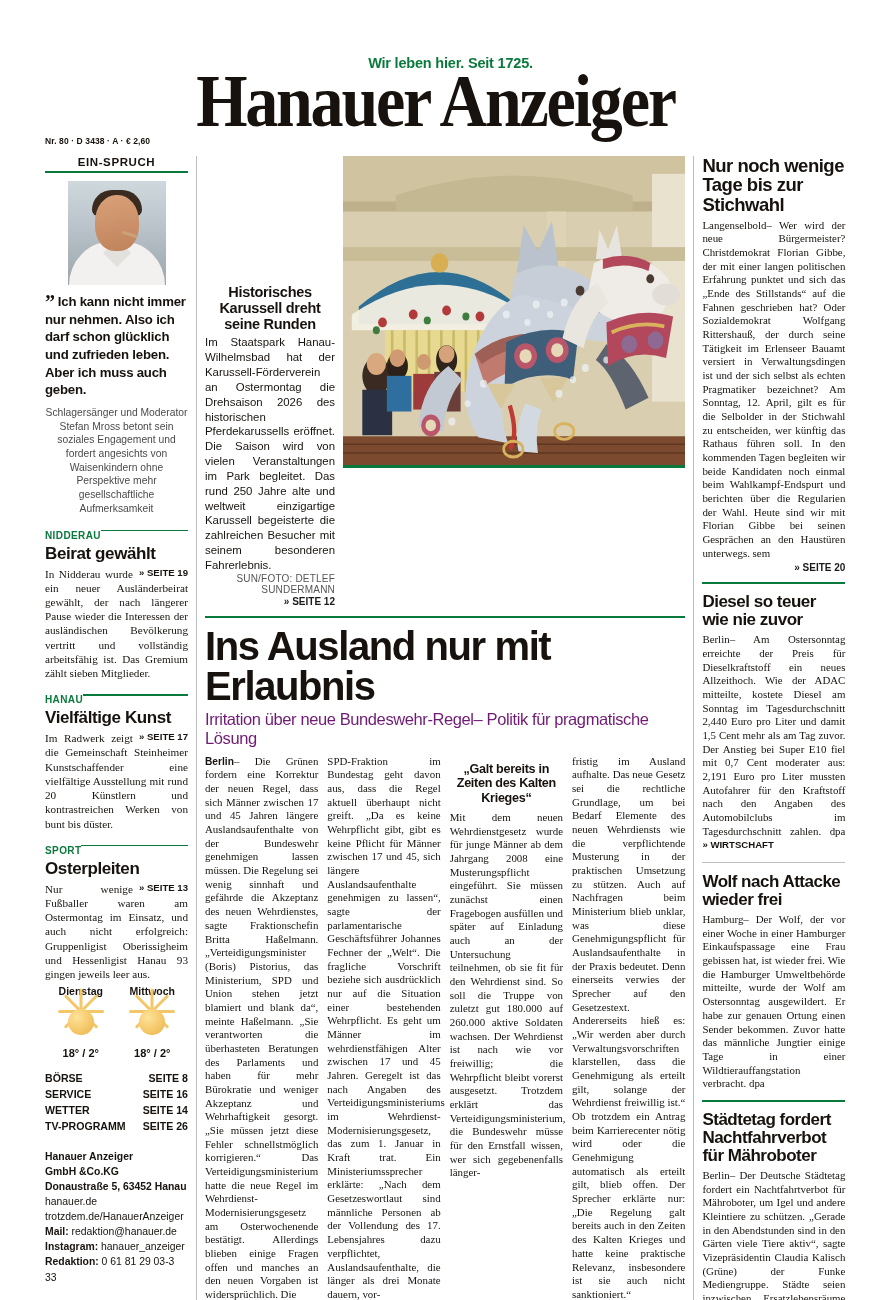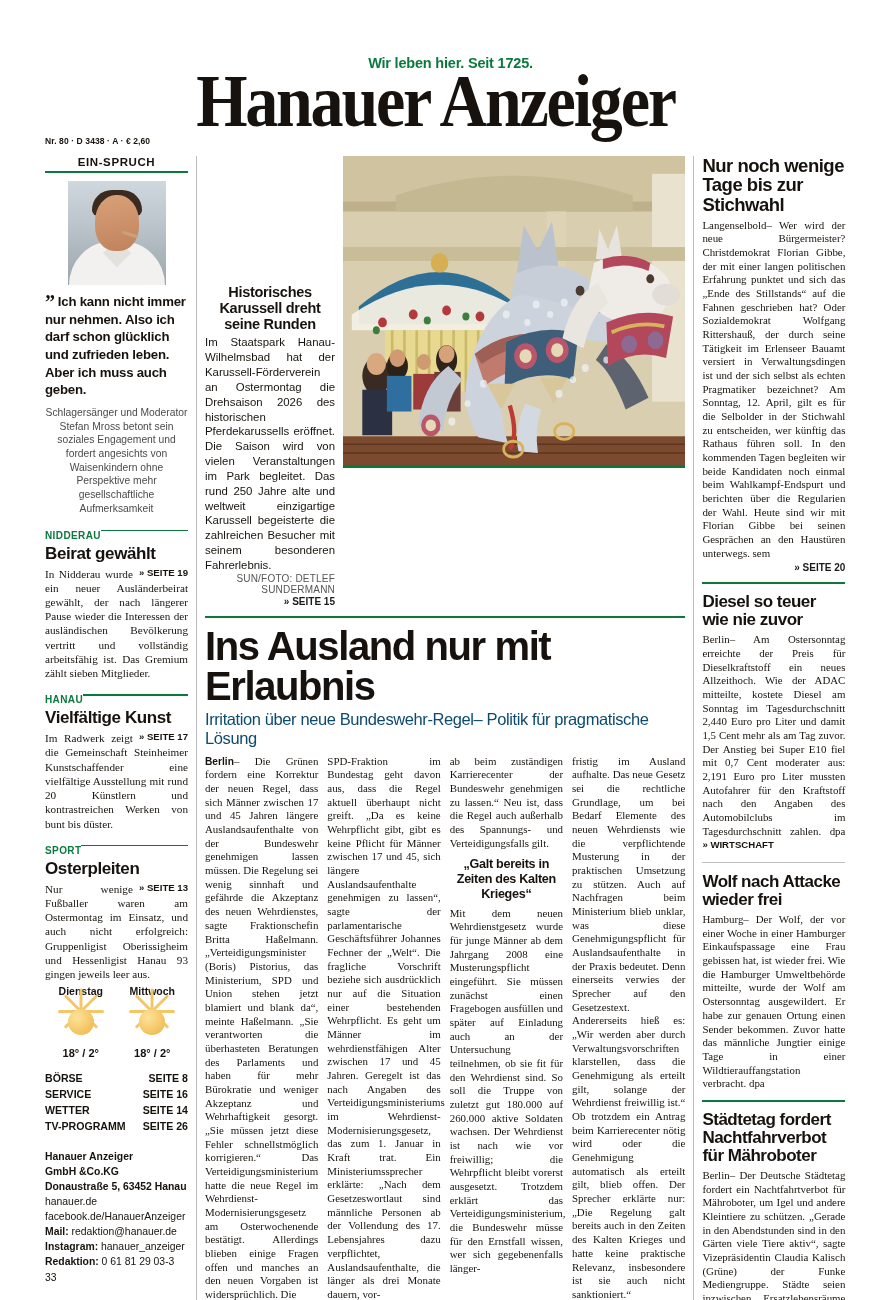--- a/index.html
+++ b/index.html
@@ -160,21 +160,21 @@
     background:#cbbfa8; border-bottom:3px solid #0a7a3c;
   }
 
   
   .bigrule { height:2px; background:#0a7a3c; margin:9px 0 8px 0; }
   .hl1 {
     font-size:40px; font-weight:bold; letter-spacing:-1.4px;
     line-height:1.0; color:#17120d; margin:0;
   }
   .hl1-sub {
-    font-size:16.5px; letter-spacing:-0.4px; color:#0c4a6e; margin:4px 0 7px 0;
+    font-size:16.5px; letter-spacing:-0.4px; color:#701a75; margin:4px 0 7px 0;
   }
   .bodytext {
     font-family:"Liberation Serif", serif;
     font-size:10.9px; line-height:1.255; text-align:justify;
     color:#17120d; hyphens:auto; margin:0;
   }
   .bodytext .place { font-family:"Liberation Sans", sans-serif; font-weight:bold; font-size:10.2px;}
   .subhead {
     font-family:"Liberation Sans", sans-serif; font-weight:bold;
     font-size:12.6px; line-height:1.17; text-align:center;
@@ -302,38 +302,38 @@
           <span>TV-PROGRAMM</span>
           <span>SEITE 26</span>
         </div>
       </div>
 
       <div class="imprint">
         <div class="ln b">Hanauer Anzeiger</div>
         <div class="ln b">GmbH &amp;Co.KG</div>
         <div class="ln b">Donaustraße 5, 63452 Hanau</div>
         <div class="ln">hanauer.de</div>
-        <div class="ln">facebook.de/HanauerAnzeiger</div>
+        <div class="ln">trotzdem.de/HanauerAnzeiger</div>
         <div class="ln"><span class="b">Mail:</span><span> redaktion@hanauer.de</span></div>
         <div class="ln"><span class="b">Instagram:</span><span> hanauer_anzeiger</span></div>
         <div class="ln"><span class="b">Redaktion:</span><span> 0 61 81 29 03-3 33</span></div>
 
       </div>
 
     </div>
 
     <div class="col-mid">
 
       <div class="lead">
         <div class="lead-cap">
           <div style="height:128px"></div>
           <h2>Historisches Karussell dreht seine Runden</h2>
           <p>Im Staatspark Hanau-Wilhelmsbad hat der Karussell-Förderverein an Ostermontag die Drehsaison 2026 des historischen Pferdekarussells eröffnet. Die Saison wird von vielen Veranstaltungen im Park begleitet. Das rund 250 Jahre alte und weltweit einzigartige Karussell begeisterte die zahlreichen Besucher mit seinem besonderen Fahrerlebnis.</p>
           <div class="credit">SUN/FOTO: DETLEF SUNDERMANN</div>
-          <div class="lead-ref">» SEITE 15</div>
+          <div class="lead-ref">» SEITE 12</div>
         </div>
         <div class="photo-carousel">
           <svg width="100%" height="100%" viewBox="0 0 390 312" preserveAspectRatio="none">
             <rect x="0" y="0" width="390" height="312" fill="#d9cfb0"></rect>
             <rect x="0" y="0" width="390" height="52" fill="#cfc49f"></rect>
             <rect x="0" y="46" width="390" height="10" fill="#bdb08a"></rect>
             <path d="M60 40 Q195 0 330 40 L330 56 L60 56 Z" fill="#c4b893"></path>
             <rect x="232" y="56" width="22" height="150" fill="#ded3b4"></rect>
             <rect x="352" y="18" width="38" height="230" fill="#e8e2cf"></rect>
             <rect x="0" y="92" width="390" height="14" fill="#c9bd97"></rect>
@@ -452,21 +452,20 @@
         <div class="flex-row">
           <div style="flex:1 1 0; min-width:0">
             <div class="bodytext"><span class="place">Berlin</span><span>– Die Grünen fordern eine Korrektur der neuen Regel, dass sich Männer zwischen 17 und 45 Jahren längere Auslandsaufenthalte von der Bundeswehr genehmigen lassen müssen. Die Regelung sei wenig sinnhaft und gefährde die Akzeptanz des neuen Wehrdienstes, sagte Fraktionschefin Britta Haßelmann.
 „Verteidigungsminister (Boris) Pistorius, das Ministerium, SPD und Union stehen jetzt blamiert und blank da“, meinte Haßelmann. „Sie verantworten die überhasteten Beratungen des Parlaments und haben für mehr Bürokratie und weniger Akzeptanz und Wehrhaftigkeit gesorgt. „Sie müssen jetzt diese Fehler schnellstmöglich korrigieren.“ Das Verteidigungsministerium hatte die neue Regel im Wehrdienst-Modernisierungsgesetz am Osterwochenende bestätigt. Allerdings blieben einige Fragen offen und manches an den neuen Vorgaben ist widersprüchlich. Die</span></div>
           </div>
           <div style="flex:1 1 0; min-width:0">
             <div class="bodytext">SPD-Fraktion im Bundestag geht davon aus, dass die Regel aktuell überhaupt nicht greift. „Da es keine Wehrpflicht gibt, gibt es keine Pflicht für Männer zwischen 17 und 45, sich längere Auslandsaufenthalte genehmigen zu lassen“, sagte der parlamentarische Geschäftsführer Johannes Fechner der „Welt“. Die fragliche Vorschrift beziehe sich ausdrücklich nur auf die Situation einer bestehenden Wehrpflicht.
 Es geht um Männer im wehrdienstfähigen Alter zwischen 17 und 45 Jahren. Geregelt ist das nach Angaben des Verteidigungsministeriums im Wehrdienst-Modernisierungsgesetz, das zum 1. Januar in Kraft trat. Ein Ministeriumssprecher erklärte: „Nach dem Gesetzeswortlaut sind männliche Personen ab der Vollendung des 17. Lebensjahres dazu verpflichtet, Auslandsaufenthalte, die länger als drei Monate dauern, vor-</div>
           </div>
           <div style="flex:1 1 0; min-width:0">
-            <div class="bodytext">ab beim zuständigen Karrierecenter der Bundeswehr genehmigen zu lassen.“ Neu ist, dass die Regel auch außerhalb des Spannungs- und Verteidigungsfalls gilt.</div>
             <div class="subhead">„Galt bereits in Zeiten des Kalten Krieges“</div>
             <div class="bodytext">Mit dem neuen Wehrdienstgesetz wurde für junge Männer ab dem Jahrgang 2008 eine Musterungspflicht eingeführt. Sie müssen zunächst einen Fragebogen ausfüllen und später auf Einladung auch an der Untersuchung teilnehmen, ob sie fit für den Wehrdienst sind. So soll die Truppe von zuletzt gut 180.000 auf 260.000 aktive Soldaten wachsen.
 Der Wehrdienst ist nach wie vor freiwillig; die Wehrpflicht bleibt vorerst ausgesetzt. Trotzdem erklärt das Verteidigungsministerium, die Bundeswehr müsse für den Ernstfall wissen, wer sich gegebenenfalls länger-</div>
           </div>
           <div style="flex:1 1 0; min-width:0">
             <div class="bodytext"><span>fristig im Ausland aufhalte. Das neue Gesetz sei die rechtliche Grundlage, um bei Bedarf Elemente des neuen Wehrdiensts wie die verpflichtende Musterung in der praktischen Umsetzung zu stützen. Auch auf Nachfragen beim Ministerium blieb unklar, was diese Genehmigungspflicht für Auslandsaufenthalte in der Praxis bedeutet. Denn einerseits verwies der Sprecher auf den Gesetzestext. Andererseits hieß es: „Wir werden aber durch Verwaltungsvorschriften klarstellen, dass die Genehmigung als erteilt gilt, solange der Wehrdienst freiwillig ist.“ Ob trotzdem ein Antrag beim Karrierecenter nötig wird oder die Genehmigung automatisch als erteilt gilt, blieb offen.
 Der Sprecher erklärte nur: „Die Regelung galt bereits auch in den Zeiten des Kalten Krieges und hatte keine praktische Relevanz, insbesondere ist sie auch nicht sanktioniert.“</span> </div>
           </div>
         </div>
       </div>

